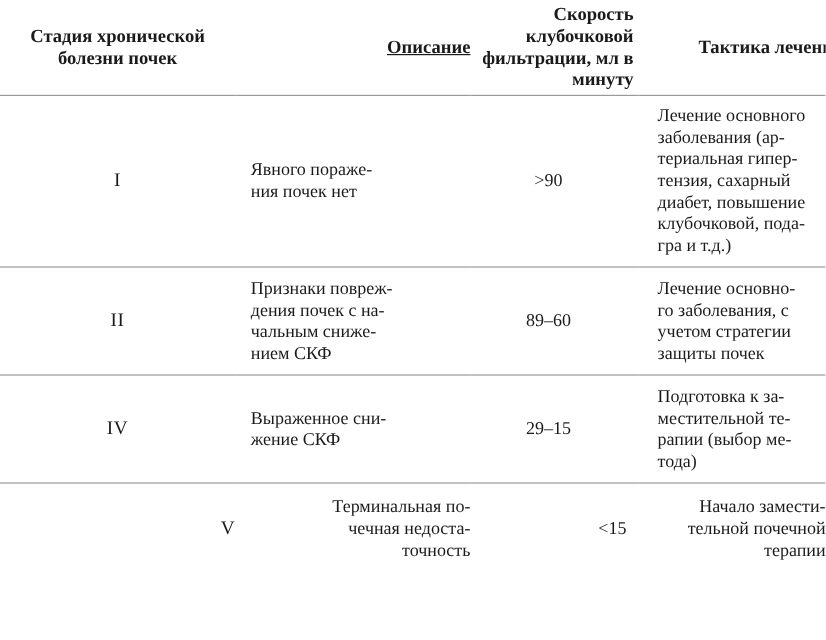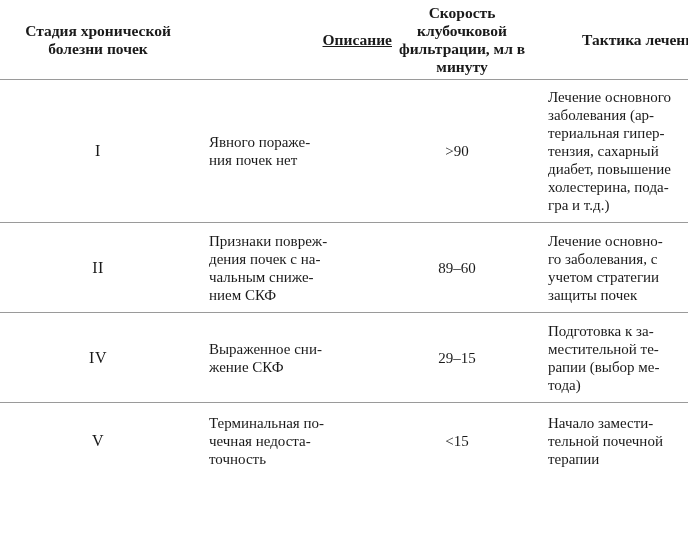--- a/index.html
+++ b/index.html
@@ -21,40 +21,40 @@
     font-weight: bold;
     font-size: 15.5px;
     line-height: 18px;
     vertical-align: middle;
     padding: 0;
     height: 79px;
     border-bottom: 1.5px solid #9a9a9a;
   }
   th.h1 { text-align: center; padding: 0 4px; }
   th.h2 { text-align: right; padding-left: 14px; text-decoration: underline; }
-  th.h3 { text-align: center; padding: 0 4px; margin-top: 44px; }
+  th.h3 { text-align: right; padding: 0 4px; margin-top: 44px; }
   th.h4 { text-align: left; padding-left: 50px; white-space: nowrap; }
   td {
     font-size: 15px;
     line-height: 18px;
     vertical-align: middle;
     padding: 0;
     border-bottom: 1.5px solid #9a9a9a;
   }
   tr.last td { border-bottom: none; }
   td.stage { text-align: center; font-size: 16px; letter-spacing: 0.5px; }
   td.desc { padding-left: 13px; }
   td.gfr { text-align: center; padding-right: 10px; }
   td.tact { padding-left: 16px; padding-right: 0; white-space: nowrap; }
   td span.line { display: block; }
   tr.r1 td { height: 142px; }
   tr.r2 td { height: 89px; }
   tr.r3 td { height: 52px; }
   tr.r4 td { height: 89px; }
-  tr.r5 td { height: 76px; }
+  tr.r5 td { height: 76px; text-align: right; }
 </style>
 </head>
 <body>
 
 <table>
   <colgroup>
     <col class="c1">
       <col class="c2">
       <col class="c3">
       <col class="c4">
@@ -86,21 +86,21 @@
         <span class="line">Явного пораже-</span>
         <span class="line">ния почек нет</span>
       </td>
       <td class="gfr">&gt;90</td>
       <td class="tact">
         <span class="line">Лечение основного</span>
         <span class="line">заболевания (ар-</span>
         <span class="line">териальная гипер-</span>
         <span class="line">тензия, сахарный</span>
         <span class="line">диабет, повышение</span>
-        <span class="line">холестерина, пода-</span>
+        <span class="line">клубочковой, пода-</span>
         <span class="line">гра и т.д.)</span>
       </td>
     </tr>
     <tr class="r2">
       <td class="stage">II</td>
       <td class="desc">
         <span class="line">Признаки повреж-</span>
         <span class="line">дения почек с на-</span>
         <span class="line">чальным сниже-</span>
         <span class="line">нием СКФ</span>

